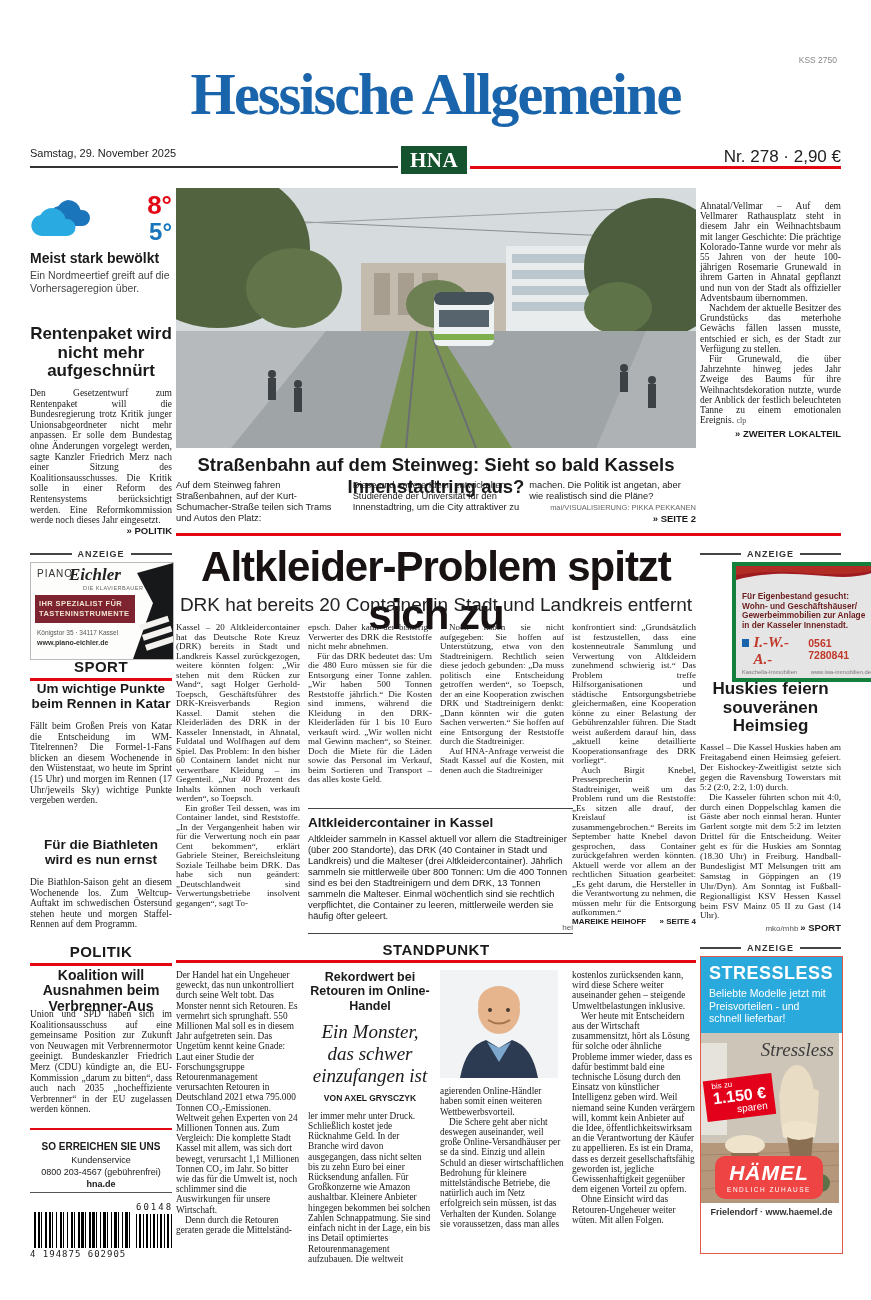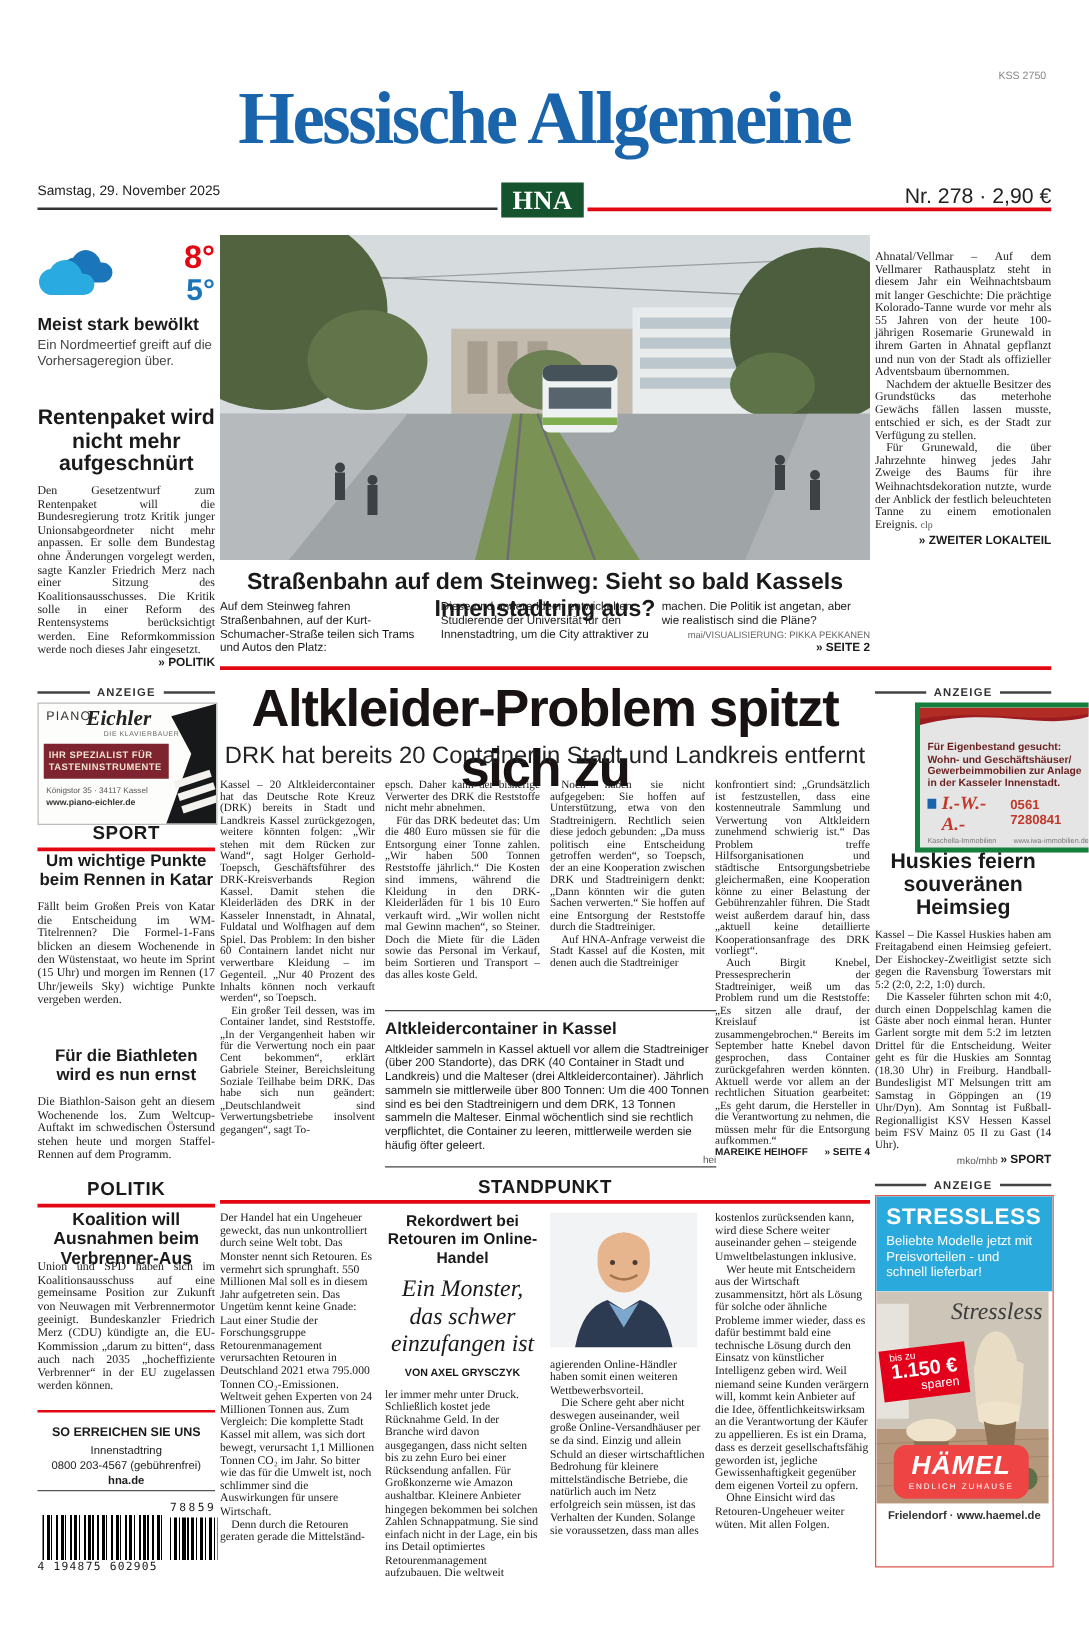--- a/index.html
+++ b/index.html
@@ -331,28 +331,28 @@
 
   <div class="abs politik-sec">
     <div class="sec-head">POLITIK</div>
     <div class="sec-rule"></div>
   </div>
   <div class="abs rail-title politik-title">Koalition will Ausnahmen beim Verbrenner-Aus</div>
   <p class="abs rail-body politik-body">Union und SPD haben sich im Koalitionsausschuss auf eine gemeinsame Position zur Zukunft von Neuwagen mit Verbrennermotor geeinigt. Bundeskanzler Friedrich Merz (CDU) kündigte an, die EU-Kommission „darum zu bitten“, dass auch nach 2035 „hocheffiziente Verbrenner“ in der EU zugelassen werden können.</p>
   <div class="abs rule-contact-top"></div>
   <div class="abs contact">
     <div class="c-title">SO ERREICHEN SIE UNS</div>
-    <div>Innenstadtring</div>
+    <div>Kundenservice</div>
     <div>0800 203-4567 (gebührenfrei)</div>
     <div class="c-web">hna.de</div>
   </div>
   <div class="abs rule-contact-bot"></div>
   <div class="abs barcode">
     <div class="bars-main"></div>
-    <div class="bars-code">78859</div>
+    <div class="bars-code">60148</div>
     <div class="bars-small"></div>
     <div class="bars-num">4 194875 602905</div>
   </div>
 
   <div class="abs stand-head">
     <div class="sec-head">STANDPUNKT</div>
   </div>
   <div class="abs stand-rule"></div>
   <div class="abs scol scol1">
     <p>Der Handel hat ein Ungeheuer geweckt, das nun unkontrolliert durch seine Welt tobt. Das Monster nennt sich Retouren. Es vermehrt sich sprunghaft. 550 Millionen Mal soll es in diesem Jahr aufgetreten sein. Das Ungetüm kennt keine Gnade: Laut einer Studie der Forschungsgruppe Retourenmanagement verursachten Retouren in Deutschland 2021 etwa 795.000 Tonnen CO₂-Emissionen. Weltweit gehen Experten von 24 Millionen Tonnen aus. Zum Vergleich: Die komplette Stadt Kassel mit allem, was sich dort bewegt, verursacht 1,1 Millionen Tonnen CO₂ im Jahr. So bitter wie das für die Umwelt ist, noch schlimmer sind die Auswirkungen für unsere Wirtschaft.</p>

